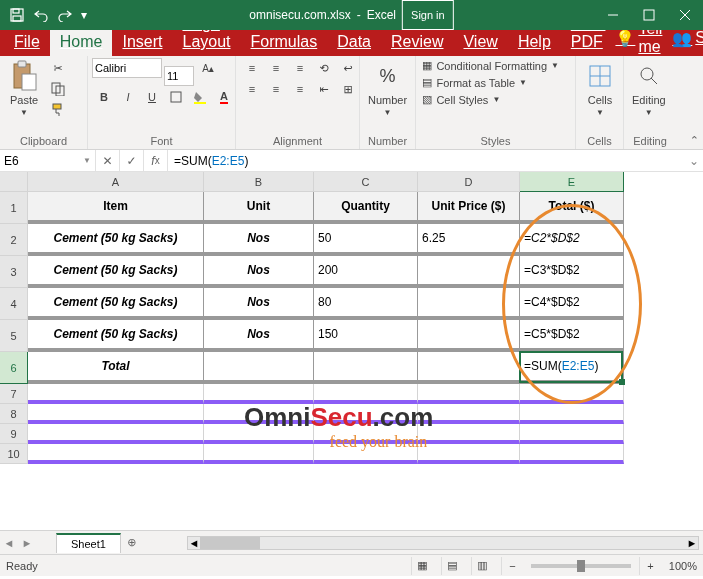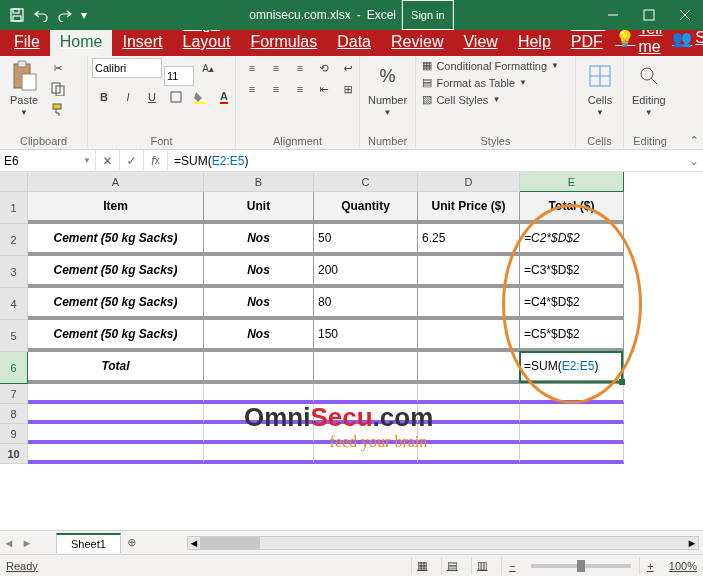--- a/index.html
+++ b/index.html
@@ -75,21 +75,21 @@
 
 
 .sheetbar { height: 24px; background: #f3f2f1; border-top: 1px solid #d4d4d4; display: flex; align-items: center; font-size: 11px; }
 .sheetbar .navbtn { width: 18px; height: 18px; display: flex; align-items: center; justify-content: center; cursor: pointer; color: #888; }
 .sheetbar .sheettab { background: #fff; padding: 3px 14px; border: 1px solid #ccc; border-bottom: none; border-top: 2px solid #217346; cursor: pointer; }
 .sheetbar .addsheet { width: 22px; height: 22px; display: flex; align-items: center; justify-content: center; cursor: pointer; color: #666; }
 .sheetbar .hscroll { flex: 1; height: 14px; background: #e8e8e8; margin: 0 4px; position: relative; border: 1px solid #ccc; }
 .sheetbar .hscroll .thumb { position: absolute; left: 12px; top: 0; bottom: 0; width: 60px; background: #c8c8c8; }
 
 
-.statusbar { height: 22px; background: #f3f2f1; border-top: 1px solid #d4d4d4; display: flex; align-items: center; font-size: 11px; color: #444; padding: 0 6px; gap: 8px; text-decoration: underline; }
+.statusbar { height: 22px; background: #f3f2f1; border-top: 1px solid #d4d4d4; display: flex; align-items: center; font-size: 11px; color: #444; padding: 0 6px; gap: 8px; }
 .statusbar .spacer { flex: 1; }
 .statusbar .viewbtn { width: 22px; height: 18px; display: flex; align-items: center; justify-content: center; cursor: pointer; border-left: 1px solid #ddd; }
 .statusbar .zoomslider { width: 100px; height: 4px; background: #c8c8c8; position: relative; cursor: pointer; }
 .statusbar .zoomslider .tick { position: absolute; left: 50%; top: -3px; width: 1px; height: 10px; background: #888; }
 .statusbar .zoomslider .knob { position: absolute; left: 50%; top: -4px; width: 8px; height: 12px; background: #888; transform: translateX(-50%); }
 </style>
 </head>
 <body>
 
 <div class="titlebar">
@@ -353,21 +353,21 @@
     <div class="rowhdrs" id="rowhdrs">
         <div class="rowhdr" style="height: 32px;">1</div>
         <div class="rowhdr" style="height: 32px;">2</div>
         <div class="rowhdr" style="height: 32px;">3</div>
         <div class="rowhdr" style="height: 32px;">4</div>
         <div class="rowhdr" style="height: 32px;">5</div>
         <div class="rowhdr activerow" style="height: 32px;">6</div>
         <div class="rowhdr" style="height: 20px;">7</div>
         <div class="rowhdr" style="height: 20px;">8</div>
         <div class="rowhdr" style="height: 20px;">9</div>
-        <div class="rowhdr" style="height: 20px; font-weight: bold;">10</div>
+        <div class="rowhdr" style="height: 20px;">10</div>
       </div>
     <div class="cells" id="cells">
       <div class="selbox" id="selbox" style="left: 491px; top: 159px; width: 104px; height: 32px;">
           <div class="handle"></div>
         </div>
       <div class="anno" id="anno" style="left: 474px; top: 12px; width: 140px; height: 200px;"></div>
       <div class="watermark" id="wm" style="left: 216px; top: 210px;">
         <div class="omni"><span>Omni</span><span class="red">Secu</span><span>.com</span></div>
         <div class="tag">feed your brain</div>
       </div>

